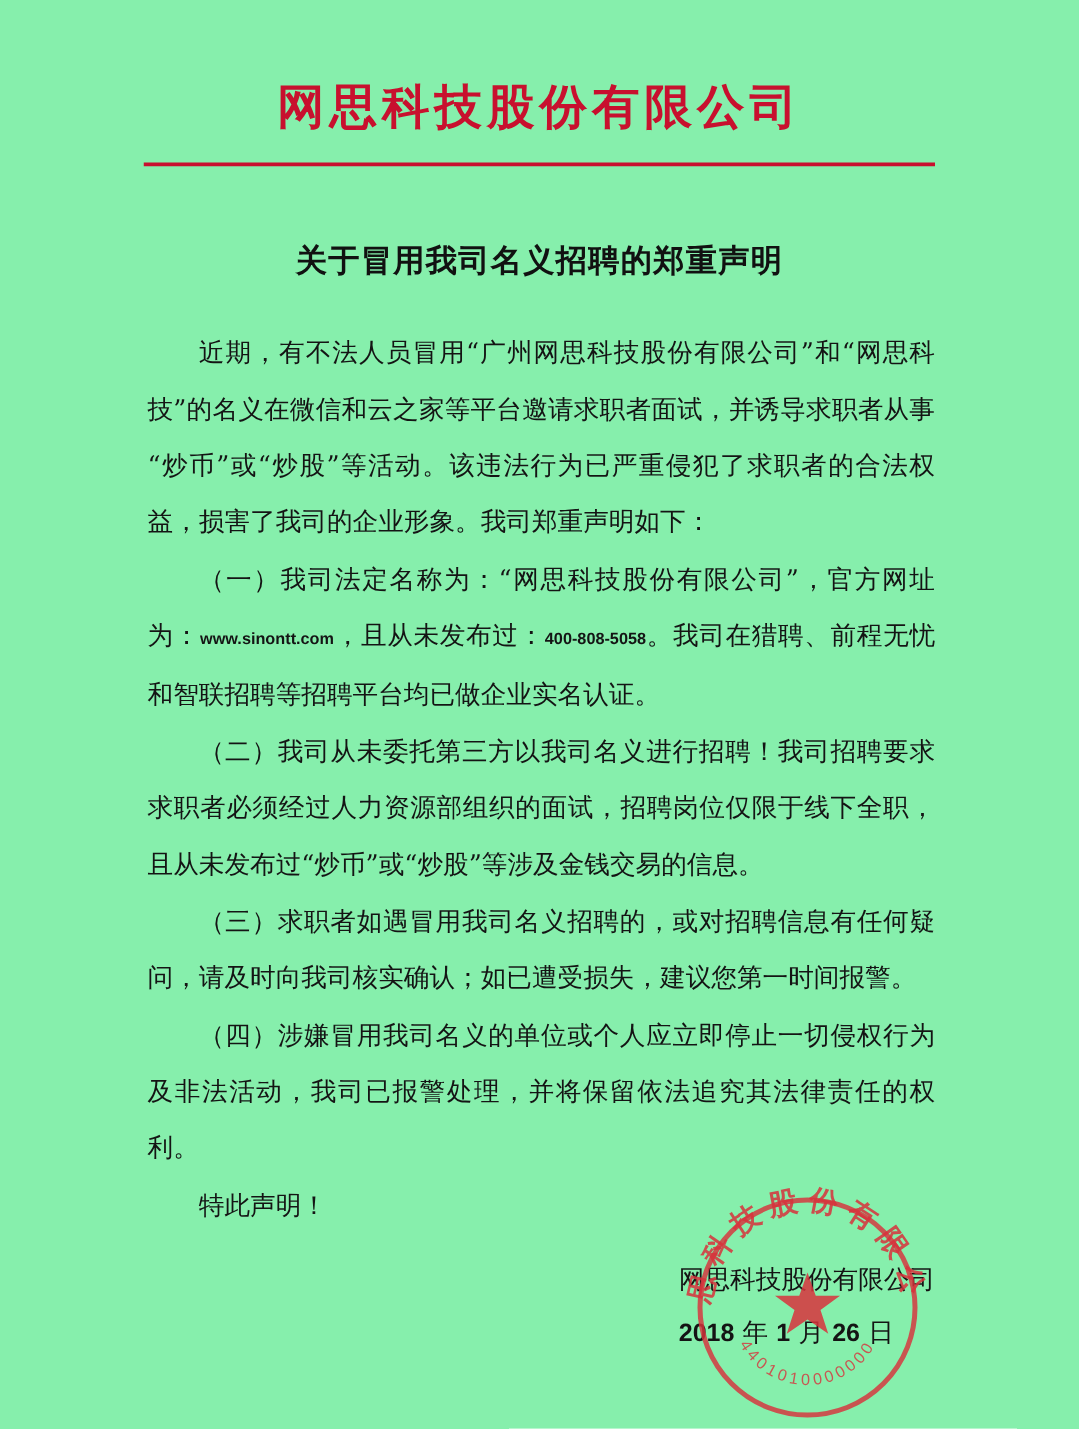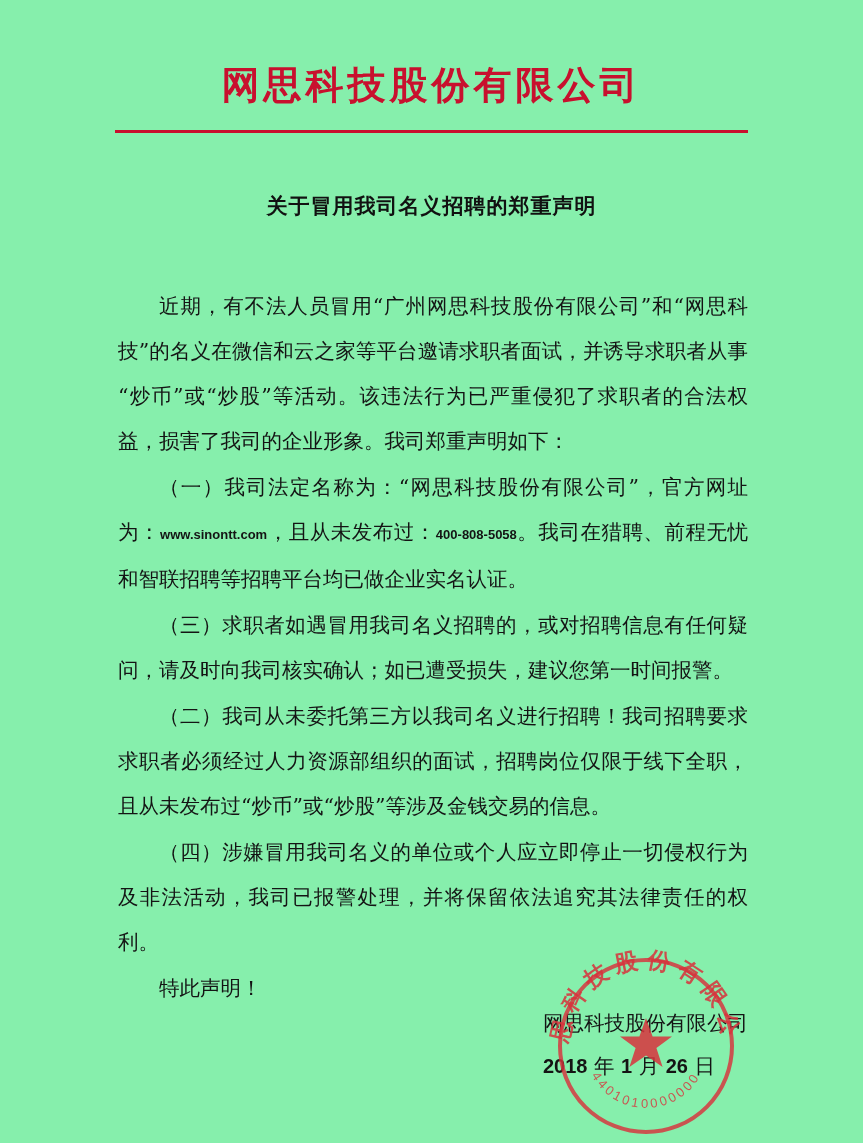--- a/index.html
+++ b/index.html
@@ -47,29 +47,29 @@
 
   
   .doc-title {
     position: absolute;
     top: 192px;
     left: 0;
     width: 100%;
     text-align: center;
     font-family: "DejaVu Serif", serif;
     font-weight: bold;
-    font-size: 21px;
+    font-size: 25px;
     letter-spacing: 1px;
     color: #111111;
   }
 
   
   .body-text {
     position: absolute;
-    top: 284px;
+    top: 260px;
     left: 118px;
     width: 630px;
     font-family: "DejaVu Serif", serif;
     font-size: 20.5px;
     line-height: 45px;
     color: #141414;
     text-align: justify;
     text-justify: inter-ideograph;
   }
   .body-text p {
@@ -125,22 +125,22 @@
 
   <div class="doc-title">关于冒用我司名义招聘的郑重声明</div>
 
   <div class="body-text">
     <p>近期，有不法人员冒用“广州网思科技股份有限公司”和“网思科技”的名义在微信和云之家等平台邀请求职者面试，并诱导求职者从事“炒币”或“炒股”等活动。该违法行为已严重侵犯了求职者的合法权益，损害了我司的企业形象。我司郑重声明如下：</p>
 
     <p>
       <span>（一）我司法定名称为：“网思科技股份有限公司”，官方网址为：</span><span class="mono-data">www.sinontt.com</span><span>，且从未发布过：</span><span class="mono-data">400-808-5058</span><span>。我司在猎聘、前程无忧和智联招聘等招聘平台均已做企业实名认证。</span>
     </p>
 
+    <p>（二）我司从未委托第三方以我司名义进行招聘！我司招聘要求求职者必须经过人力资源部组织的面试，招聘岗位仅限于线下全职，且从未发布过“炒币”或“炒股”等涉及金钱交易的信息。</p>
     <p>（三）求职者如遇冒用我司名义招聘的，或对招聘信息有任何疑问，请及时向我司核实确认；如已遭受损失，建议您第一时间报警。</p>
-    <p>（二）我司从未委托第三方以我司名义进行招聘！我司招聘要求求职者必须经过人力资源部组织的面试，招聘岗位仅限于线下全职，且从未发布过“炒币”或“炒股”等涉及金钱交易的信息。</p>
     <p>（四）涉嫌冒用我司名义的单位或个人应立即停止一切侵权行为及非法活动，我司已报警处理，并将保留依法追究其法律责任的权利。</p>
     <p class="tight">特此声明！</p>
   </div>
 
   <div class="signature">
     <div class="sig-company">网思科技股份有限公司</div>
     <div class="sig-date">
       <span class="num">2018</span>
       <span>年</span>
       <span class="num">1</span>

